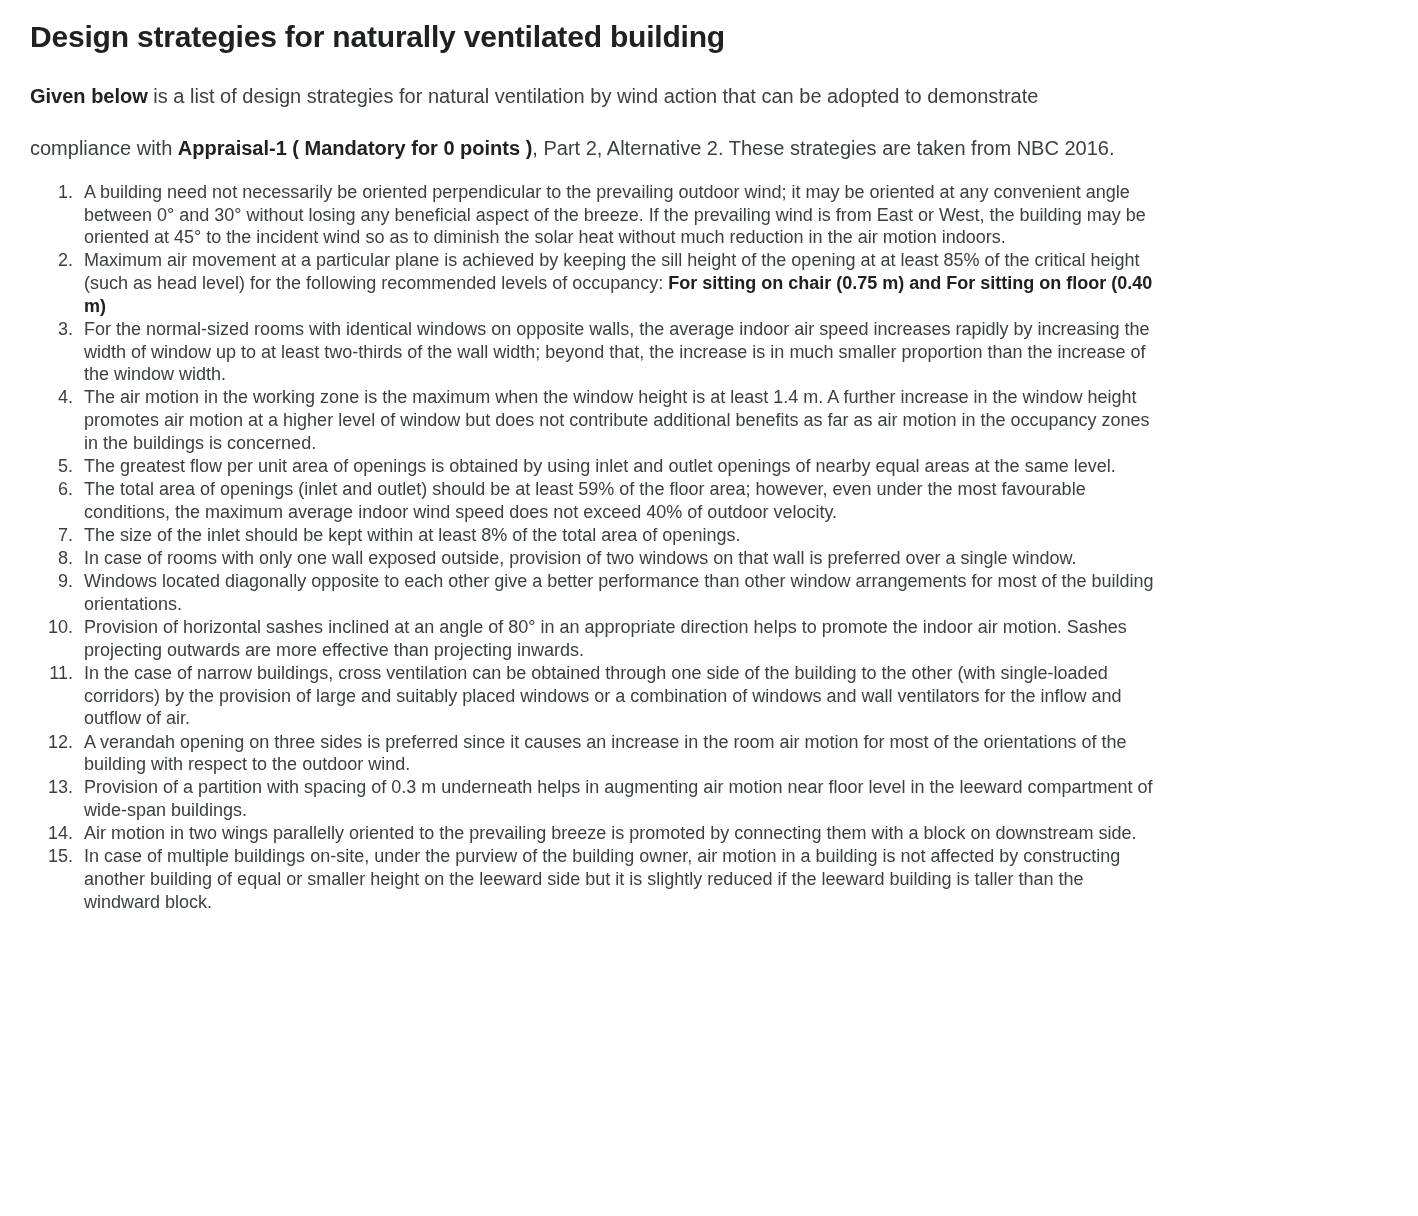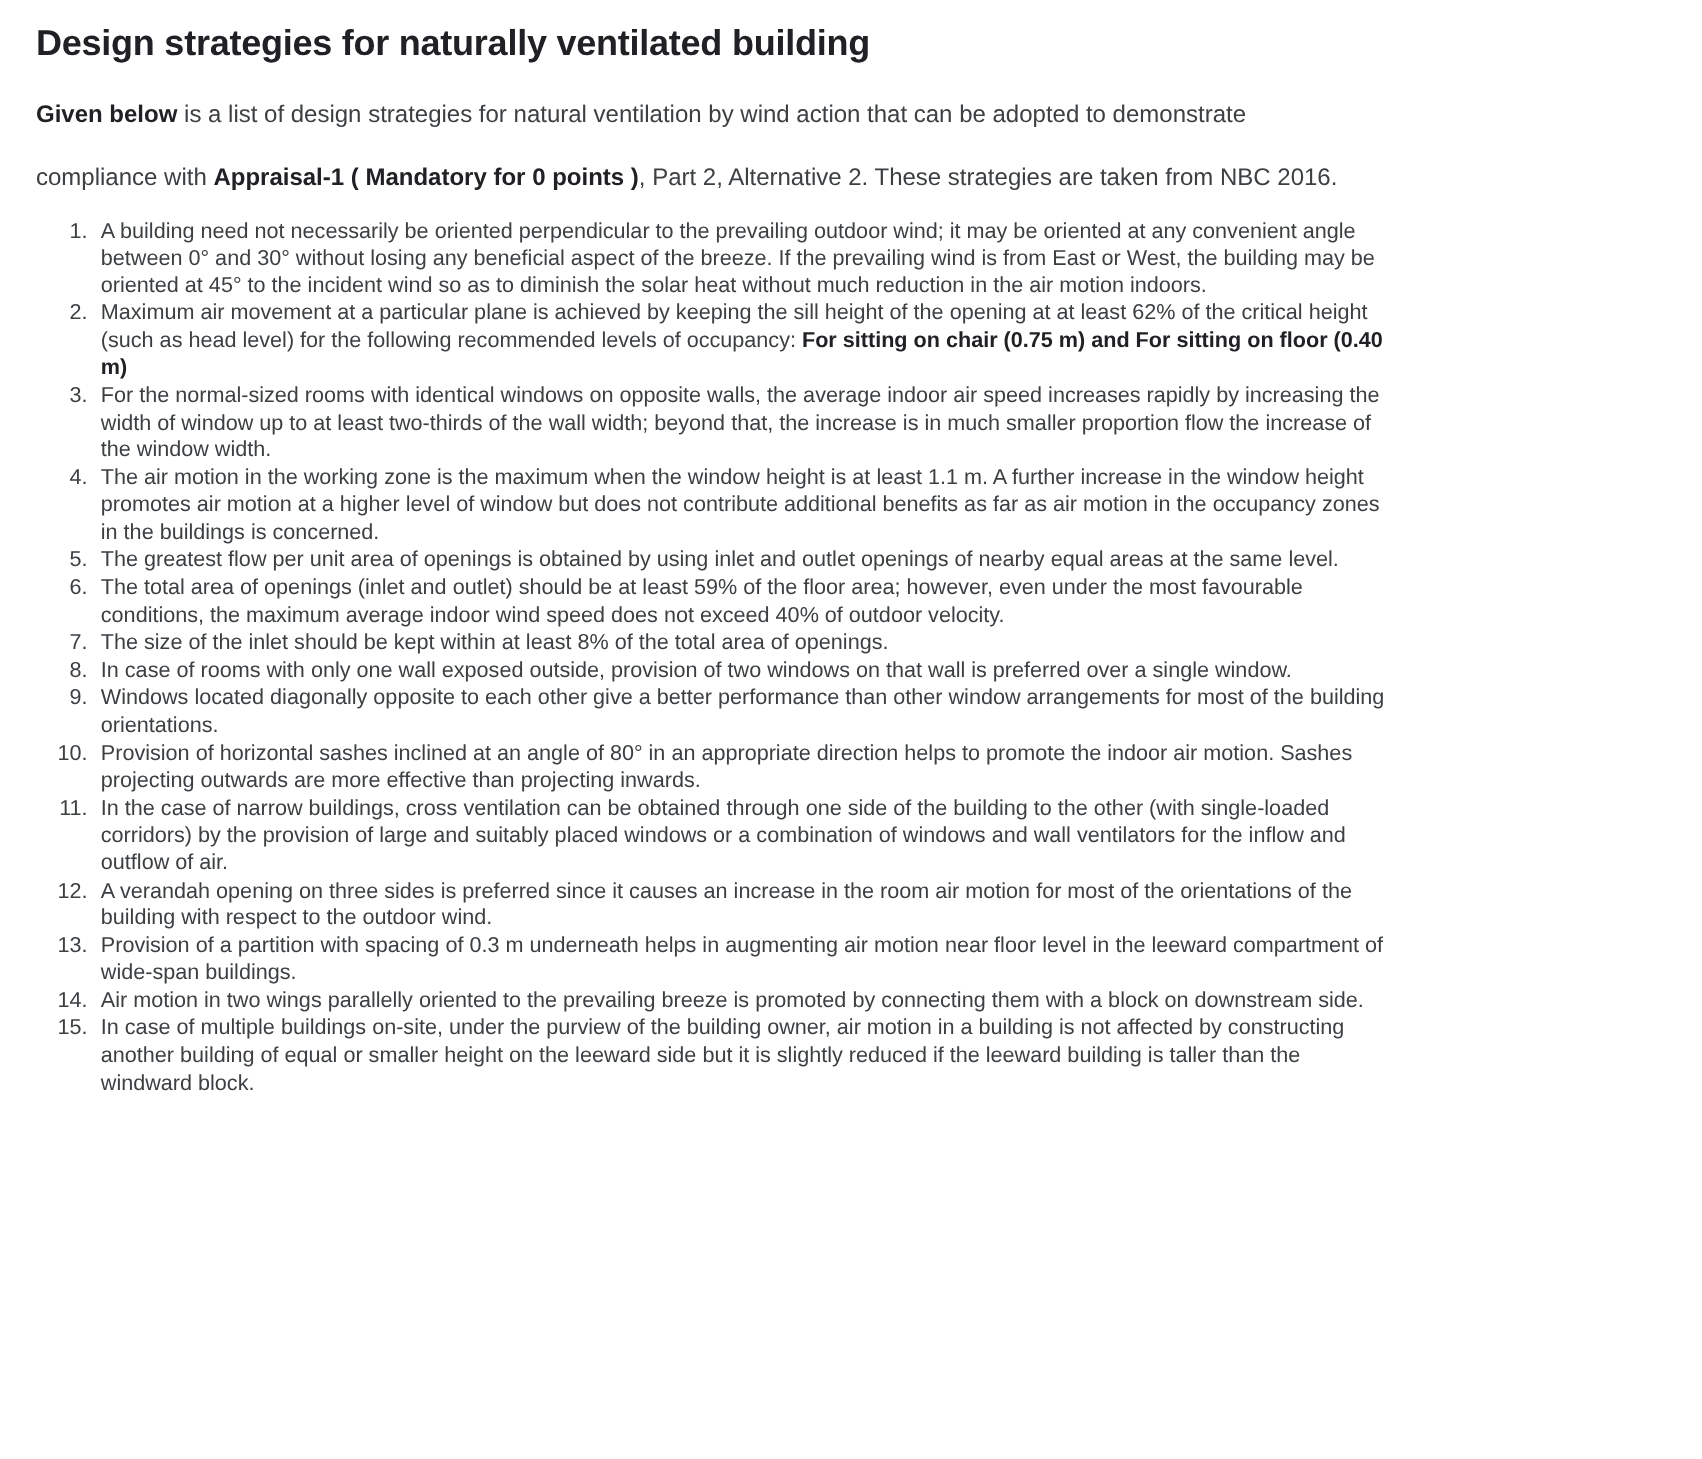--- a/index.html
+++ b/index.html
@@ -72,27 +72,27 @@
   <div class="intro">
     <p><b>Given below</b><span> is a list of design strategies for natural ventilation by wind action that can be adopted to demonstrate</span></p>
     <p><span>compliance with </span><b>Appraisal-1 ( Mandatory for 0 points )</b><span>, Part 2, Alternative 2. These strategies are taken from NBC 2016.</span></p>
   </div>
 
   <ol class="strategy-list">
     <li>
         <span class="strategy">A building need not necessarily be oriented perpendicular to the prevailing outdoor wind; it may be oriented at any convenient angle between 0° and 30° without losing any beneficial aspect of the breeze. If the prevailing wind is from East or West, the building may be oriented at 45° to the incident wind so as to diminish the solar heat without much reduction in the air motion indoors.</span>
       </li>
     <li>
-        <span class="strategy"><span>Maximum air movement at a particular plane is achieved by keeping the sill height of the opening at at least 62% of the critical height (such as head level) for the following recommended levels of occupancy: </span><b>For sitting on chair (0.75 m) and For sitting on floor (0.40 m)</b></span>
+        <span class="strategy"><span>Maximum air movement at a particular plane is achieved by keeping the sill height of the opening at at least 85% of the critical height (such as head level) for the following recommended levels of occupancy: </span><b>For sitting on chair (0.75 m) and For sitting on floor (0.40 m)</b></span>
       </li>
     <li>
-        <span class="strategy">For the normal-sized rooms with identical windows on opposite walls, the average indoor air speed increases rapidly by increasing the width of window up to at least two-thirds of the wall width; beyond that, the increase is in much smaller proportion flow the increase of the window width.</span>
+        <span class="strategy">For the normal-sized rooms with identical windows on opposite walls, the average indoor air speed increases rapidly by increasing the width of window up to at least two-thirds of the wall width; beyond that, the increase is in much smaller proportion than the increase of the window width.</span>
       </li>
     <li>
-        <span class="strategy">The air motion in the working zone is the maximum when the window height is at least 1.1 m. A further increase in the window height promotes air motion at a higher level of window but does not contribute additional benefits as far as air motion in the occupancy zones in the buildings is concerned.</span>
+        <span class="strategy">The air motion in the working zone is the maximum when the window height is at least 1.4 m. A further increase in the window height promotes air motion at a higher level of window but does not contribute additional benefits as far as air motion in the occupancy zones in the buildings is concerned.</span>
       </li>
     <li>
         <span class="strategy">The greatest flow per unit area of openings is obtained by using inlet and outlet openings of nearby equal areas at the same level.</span>
       </li>
     <li>
         <span class="strategy">The total area of openings (inlet and outlet) should be at least 59% of the floor area; however, even under the most favourable conditions, the maximum average indoor wind speed does not exceed 40% of outdoor velocity.</span>
       </li>
     <li>
         <span class="strategy">The size of the inlet should be kept within at least 8% of the total area of openings.</span>
       </li>

